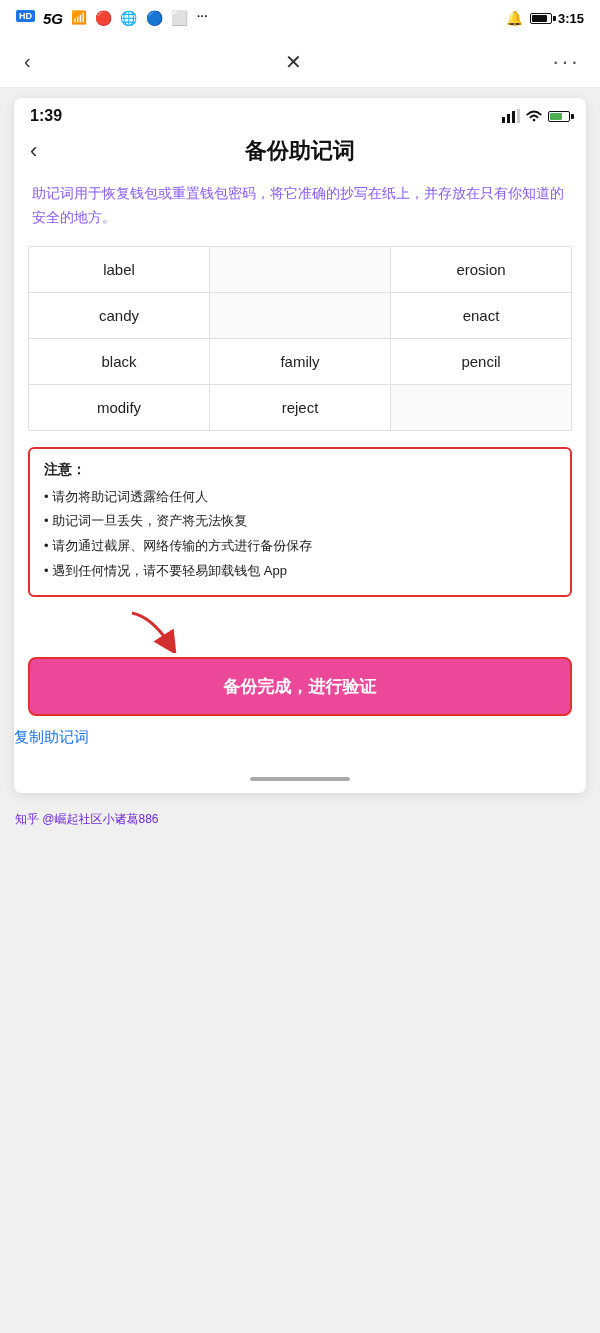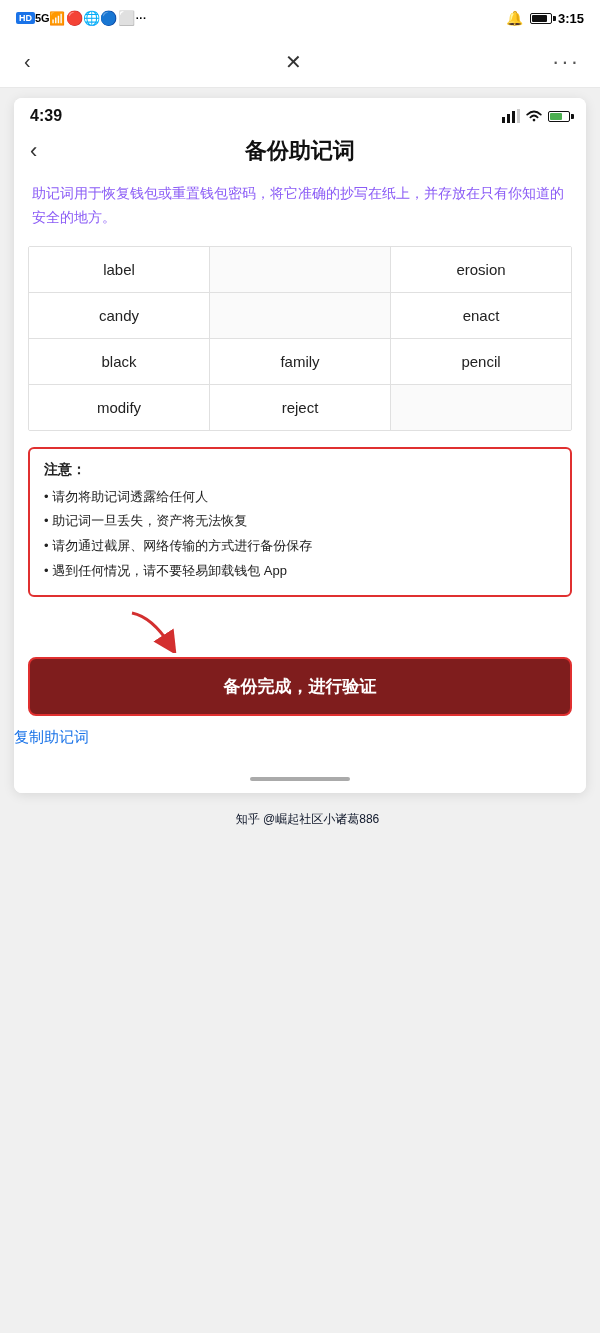--- a/index.html
+++ b/index.html
@@ -16,22 +16,22 @@
     .outer-status-bar {
       background: #fff;
       display: flex;
       justify-content: space-between;
       align-items: center;
       padding: 6px 16px;
       height: 36px;
     }
     .outer-status-left {
       display: flex;
-      align-items: center;
-      gap: 0;
+      align-items: flex-start;
+      gap: 8px;
       font-size: 11px;
       font-weight: 600;
     }
     .outer-status-right {
       display: flex;
       align-items: center;
       gap: 6px;
       font-size: 12px;
     }
     .hd-badge {
@@ -184,21 +184,21 @@
       line-height: 1.9;
     }
 
     
     .backup-btn-container {
       padding: 0 14px 8px 14px;
       position: relative;
     }
     .backup-btn {
       width: 100%;
-      background: #7f1d1d;
+      background: #ec4899;
       color: #fff;
       font-size: 17px;
       font-weight: 600;
       border: none;
       border-radius: 8px;
       padding: 16px 14px;
       cursor: pointer;
       border: 2px solid #e03030;
       position: relative;
     }
@@ -235,24 +235,24 @@
     }
     .home-indicator {
       width: 100px;
       height: 4px;
       background: #aaa;
       border-radius: 4px;
     }
 
     
     .watermark {
-      text-align: center;
+      text-align: left;
       padding: 8px 0 16px 15px;
       font-size: 12px;
-      color: #0f172a;
+      color: #6d28d9;
     }
 
     
     .battery-icon {
       display: inline-block;
       width: 22px;
       height: 11px;
       border: 1.5px solid #111;
       border-radius: 2px;
       position: relative;
@@ -275,21 +275,21 @@
       background: #111;
       border-radius: 1px;
     }
   </style>
 </head>
 <body>
 
 <div class="outer-status-bar">
   <div class="outer-status-left">
     <span class="hd-badge">HD</span>
-    <span style="font-size:11px;font-weight:700;">5G</span>
+    <span style="font-size:15px;font-weight:700;font-style:italic;">5G</span>
     <span style="font-size:13px;">📶</span>
     <span style="font-size:14px;">🔴</span>
     <span style="font-size:14px;">🌐</span>
     <span style="font-size:14px;">🔵</span>
     <span style="font-size:14px;">⬜</span>
     <span style="font-size:11px;">···</span>
   </div>
   <div class="outer-status-right">
     <span style="font-size:14px;">🔔</span>
     <span class="battery-icon">
@@ -301,21 +301,21 @@
 
 <div class="app-nav-bar">
   <button class="nav-icon-btn">‹</button>
   <button class="nav-icon-btn">✕</button>
   <span class="dots-icon">···</span>
 </div>
 
 <div class="phone-screen">
 
   <div class="inner-status-bar">
-    <span class="inner-time">4:39</span>
+    <span class="inner-time">1:39</span>
     <div class="inner-status-icons">
       <svg width="18" height="14" viewBox="0 0 18 14">
         <rect x="0" y="8" width="3" height="6" fill="#111"></rect>
         <rect x="5" y="5" width="3" height="9" fill="#111"></rect>
         <rect x="10" y="2" width="3" height="12" fill="#111"></rect>
         <rect x="15" y="0" width="3" height="14" fill="#ccc"></rect>
       </svg>
       <svg width="18" height="14" viewBox="0 0 20 15">
         <path d="M10 12 L10 12" stroke="#111" stroke-width="3" stroke-linecap="round"></path>
         <path d="M6 9 Q10 5 14 9" stroke="#111" stroke-width="2" fill="none" stroke-linecap="round"></path>

